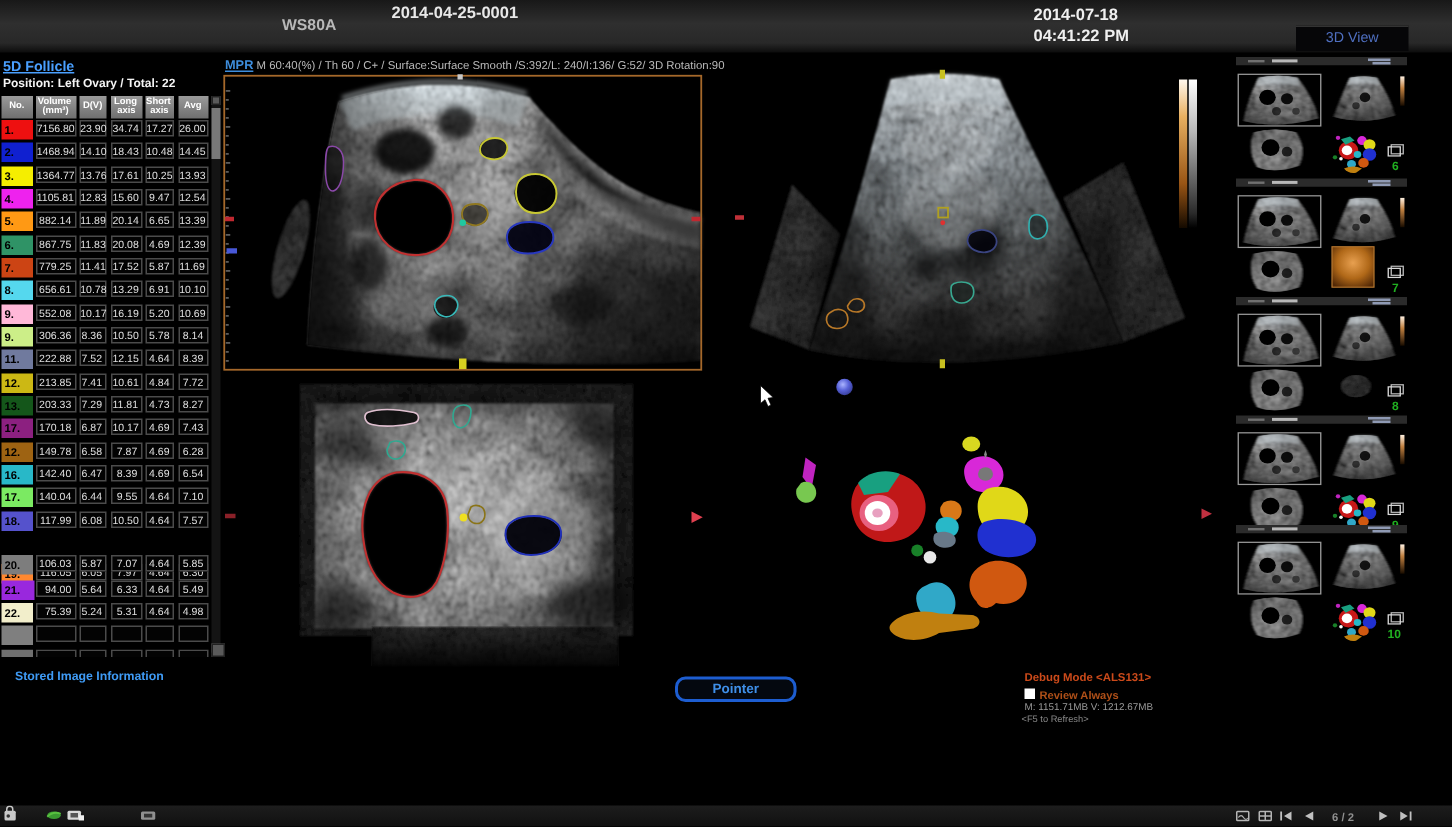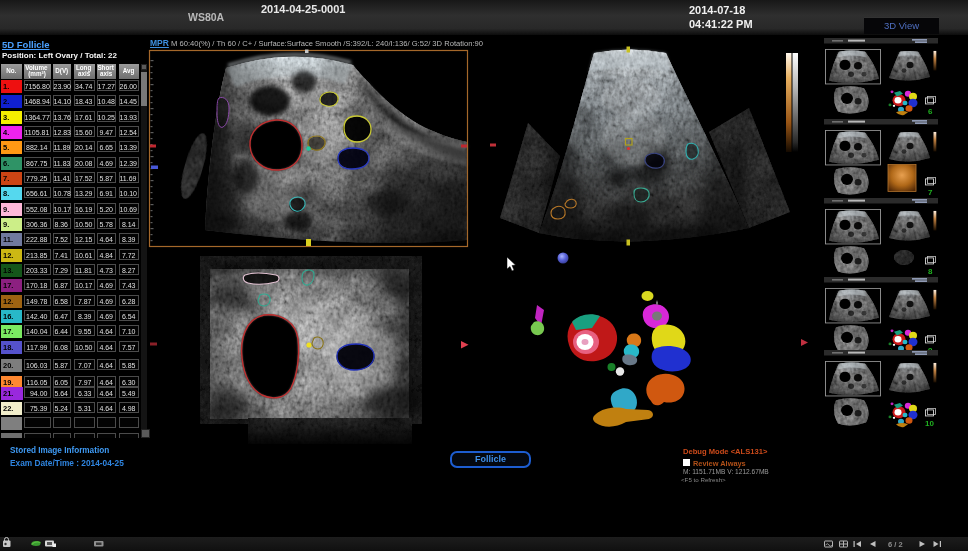--- a/index.html
+++ b/index.html
@@ -192,21 +192,21 @@
     <div class="tcell" style="left:118.5px;width:20px">7.57</div>
   </div>
 <div class="trow" style="top:376px">
     <div class="badge" style="left:1px;width:20.5px;background:#ff8830">19.</div>
     <div class="tcell" style="left:23.5px;width:27px">116.05</div>
     <div class="tcell" style="left:52.5px;width:18.5px">6.05</div>
     <div class="tcell" style="left:74px;width:20.5px">7.97</div>
     <div class="tcell" style="left:96.5px;width:19.5px">4.64</div>
     <div class="tcell" style="left:118.5px;width:20px">6.30</div>
   </div>
-<div class="trow" style="top:359px">
+<div class="trow" style="top:370px">
     <div class="badge" style="left:1px;width:20.5px;background:#7d7d7d">20.</div>
     <div class="tcell" style="left:23.5px;width:27px">106.03</div>
     <div class="tcell" style="left:52.5px;width:18.5px">5.87</div>
     <div class="tcell" style="left:74px;width:20.5px">7.07</div>
     <div class="tcell" style="left:96.5px;width:19.5px">4.64</div>
     <div class="tcell" style="left:118.5px;width:20px">5.85</div>
   </div>
 <div class="trow" style="top:386.6px">
     <div class="badge" style="left:1px;width:22px;background:#9928dd">21.</div>
     <div class="tcell" style="left:23.5px;width:27px">94.00</div>
@@ -638,23 +638,22 @@
       <g transform="translate(0,5.5) scale(1,0.93)">
         <use href="#uscontent"></use>
         <use href="#blobs"></use>
       </g>
   <text x="101" y="75.5" fill="#20b020" font-size="8" font-weight="bold" font-family="Liberation Sans">10</text>
 </g>
 </svg>
 
 <div class="abs" id="storedinfo">
   <div style="color:#3f9bf5;font-size:8.2px;margin-bottom:3.5px;">Stored Image Information</div>
-  <div style="color:#2f85e0;font-size:8.3px;margin-top:3.5px;line-height:9.6px;">Exam Date/Time : 2014-04-25</div>
 </div>
-<div class="abs" id="pointer">Follicle</div>
+<div class="abs" id="pointer">Pointer</div>
 <div class="abs" id="debug">
   <div class="abs" style="left:0;top:0;color:#cc4a1a;font-weight:bold;font-size:7.6px;">Debug Mode &lt;ALS131&gt;</div>
   <div class="abs" style="left:0;top:12px;width:7px;height:7px;background:#fff;"></div>
   <div class="abs" style="left:10px;top:11.5px;color:#b05018;font-weight:bold;font-size:7.4px;">Review Always</div>
   <div class="abs" style="left:0;top:21px;color:#9a9a9a;font-size:6.6px;">M: 1151.71MB V: 1212.67MB</div>
   <div class="abs" style="left:-2px;top:29px;color:#888;font-size:6.2px;">&lt;F5 to Refresh&gt;</div>
 </div>
 <div class="abs" id="botbar">
 <svg width="968" height="14" style="position:absolute;left:0;top:0">
  <g fill="none" stroke="#cfcfcf" stroke-width="1">

